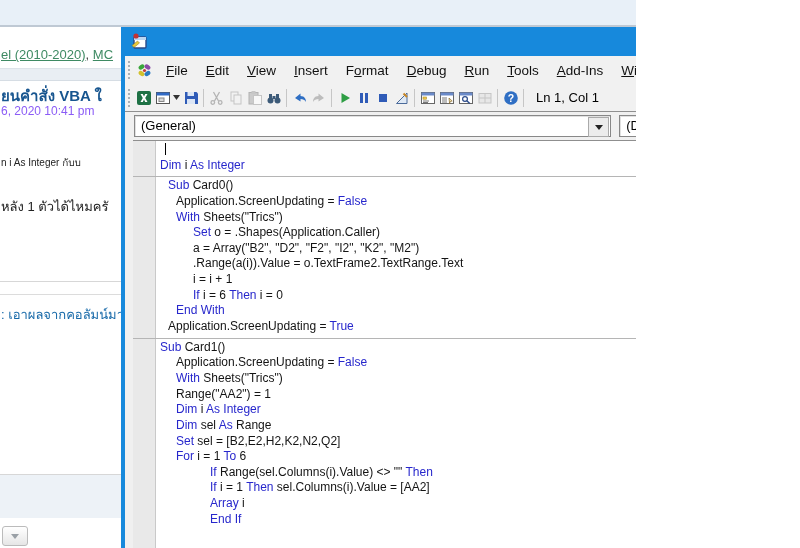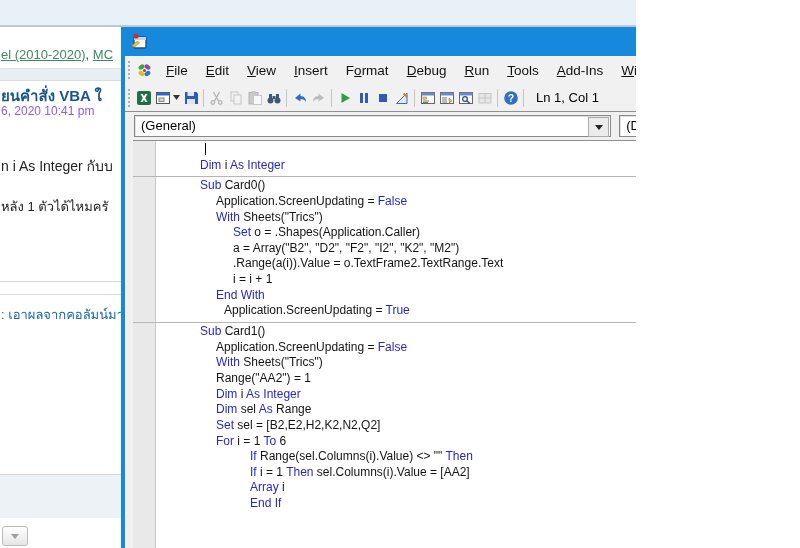--- a/index.html
+++ b/index.html
@@ -9,21 +9,21 @@
   
   .browser-band{position:absolute;left:0;top:0;width:800px;height:25px;background:#e8f0f8;
                 border-bottom:2px solid #bfc9d4;}
   .pg-links{position:absolute;left:1px;top:47px;font-size:13px;white-space:nowrap;color:#444;}
   .pg-links a{color:var(--link-green,#3e8a63);text-decoration:underline;cursor:pointer;}
   .pg-strip{position:absolute;left:0;top:68px;width:121px;height:11px;background:#e9eef3;
             border-top:1px solid #dde3e9;border-bottom:1px solid #d6dde4;}
   .pg-title{position:absolute;left:1px;top:84px;font-size:15px;font-weight:bold;
             color:var(--heading-blue,#17558f);white-space:nowrap;}
   .pg-time{position:absolute;left:1px;top:104px;font-size:12px;color:#8b5cf6;white-space:nowrap;}
-  .pg-body1{position:absolute;left:1px;top:155px;font-size:14px;color:#222;white-space:nowrap;}
+  .pg-body1{position:absolute;left:1px;top:155px;font-size:10px;color:#222;white-space:nowrap;}
   .pg-body2{position:absolute;left:1px;top:196px;font-size:13px;color:#222;white-space:nowrap;}
   .pg-div1{position:absolute;left:0;top:281px;width:121px;height:1px;background:#d7d7d7;}
   .pg-div2{position:absolute;left:0;top:294px;width:121px;height:1px;background:#dcdcdc;}
   .pg-reply{position:absolute;left:1px;top:304px;font-size:13px;color:var(--reply-blue,#1568a8);white-space:nowrap;}
   .pg-div3{position:absolute;left:0;top:474px;width:121px;height:1px;background:#d7d7d7;}
   .pg-band2{position:absolute;left:0;top:475px;width:121px;height:43px;background:#edf2f7;}
   .jump-btn{position:absolute;left:2px;top:526px;width:24px;height:18px;border:1px solid #bbb;
             border-radius:3px;background:linear-gradient(#ffffff,#e6e6e6);display:flex;
             align-items:center;justify-content:center;cursor:pointer;}
   .jump-btn .arr{width:0;height:0;border-left:4px solid transparent;border-right:4px solid transparent;
@@ -70,21 +70,21 @@
   .combo .cbtn .arr{width:0;height:0;border-left:4px solid transparent;border-right:4px solid transparent;
                     border-top:5px solid #222;}
 
   .code-window{position:relative;margin-left:8px;height:408px;background:#fff;
                border-top:1px solid #8f8f8f;overflow:hidden;}
   .margin-bar{position:absolute;left:0;top:0;bottom:0;width:22px;background:#e9e9e9;
               border-right:1px solid #c9c9c9;}
   .vscroll{position:absolute;right:4px;top:0;bottom:0;width:5px;background:#dbdbdb;cursor:pointer;}
   .code-content{position:absolute;left:23px;top:1px;right:9px;font-size:12px;
                 font-family:"Liberation Sans",sans-serif;cursor:text;}
-  .cl{height:15.65px;line-height:15.65px;white-space:pre;margin-left:40px;}
+  .cl{height:15.65px;line-height:15.65px;white-space:pre;}
   .cl .kw{color:var(--kw,#2727cc);}
   .cl .tx{color:#141414;}
   .codesep{height:3px;margin-left:-23px;border-bottom:1px solid #b5b5b5;margin-bottom:1px;}
   .caret{display:inline-block;width:1px;height:12px;background:#000;vertical-align:-2px;
          margin-left:5px;animation:blink 1.06s steps(1) infinite;}
   @keyframes blink{50%{opacity:0;}}
 </style>
 </head>
 <body>
 
@@ -305,29 +305,30 @@
         <span>(Declarations)</span>
       </div>
     </div>
 
     <div class="code-window">
       <div class="margin-bar"></div>
       <div class="code-content">
           <div class="cl" style="padding-left: 4px;"><span class="caret"></span></div>
           <div class="cl" style="padding-left: 4px;"><span class="kw">Dim</span><span class="tx"> i </span><span class="kw">As</span><span class="tx"> </span><span class="kw">Integer</span></div>
           <div class="codesep"></div>
-          <div class="cl" style="padding-left: 4px;"><span class="kw">Sub</span><span class="tx"> Card0()</span></div>
+          <div class="cl" style="padding-left: 12px;"><span class="kw">Sub</span><span class="tx"> Card0()</span></div>
           <div class="cl" style="padding-left: 20px;"><span class="tx">Application.ScreenUpdating = </span><span class="kw">False</span></div>
           <div class="cl" style="padding-left: 20px;"><span class="kw">With</span><span class="tx"> Sheets("Trics")</span></div>
           <div class="cl" style="padding-left: 37px;"><span class="kw">Set</span><span class="tx"> o = .Shapes(Application.Caller)</span></div>
           <div class="cl" style="padding-left: 37px;"><span class="tx">a = Array("B2", "D2", "F2", "I2", "K2", "M2")</span></div>
           <div class="cl" style="padding-left: 37px;"><span class="tx">.Range(a(i)).Value = o.TextFrame2.TextRange.Text</span></div>
           <div class="cl" style="padding-left: 37px;"><span class="tx">i = i + 1</span></div>
+          <div class="cl" style="padding-left: 37px;"><span class="kw">If</span><span class="tx"> i = 6 </span><span class="kw">Then</span><span class="tx"> i = 0</span></div>
           <div class="cl" style="padding-left: 20px;"><span class="kw">End With</span></div>
-          <div class="cl" style="padding-left: 28px;"><span class="tx">Application.ScreenUpdating = </span><span class="kw">True</span></div>
+          <div class="cl" style="padding-left: 12px;"><span class="tx">Application.ScreenUpdating = </span><span class="kw">True</span></div>
           <div class="codesep"></div>
           <div class="cl" style="padding-left: 4px;"><span class="kw">Sub</span><span class="tx"> Card1()</span></div>
           <div class="cl" style="padding-left: 20px;"><span class="tx">Application.ScreenUpdating = </span><span class="kw">False</span></div>
           <div class="cl" style="padding-left: 20px;"><span class="kw">With</span><span class="tx"> Sheets("Trics")</span></div>
           <div class="cl" style="padding-left: 20px;"><span class="tx">Range("AA2") = 1</span></div>
           <div class="cl" style="padding-left: 20px;"><span class="kw">Dim</span><span class="tx"> i </span><span class="kw">As</span><span class="tx"> </span><span class="kw">Integer</span></div>
           <div class="cl" style="padding-left: 20px;"><span class="kw">Dim</span><span class="tx"> sel </span><span class="kw">As</span><span class="tx"> Range</span></div>
           <div class="cl" style="padding-left: 20px;"><span class="kw">Set</span><span class="tx"> sel = [B2,E2,H2,K2,N2,Q2]</span></div>
           <div class="cl" style="padding-left: 20px;"><span class="kw">For</span><span class="tx"> i = 1 </span><span class="kw">To</span><span class="tx"> 6</span></div>
           <div class="cl" style="padding-left: 54px;"><span class="kw">If</span><span class="tx"> Range(sel.Columns(i).Value) &lt;&gt; "" </span><span class="kw">Then</span></div>

